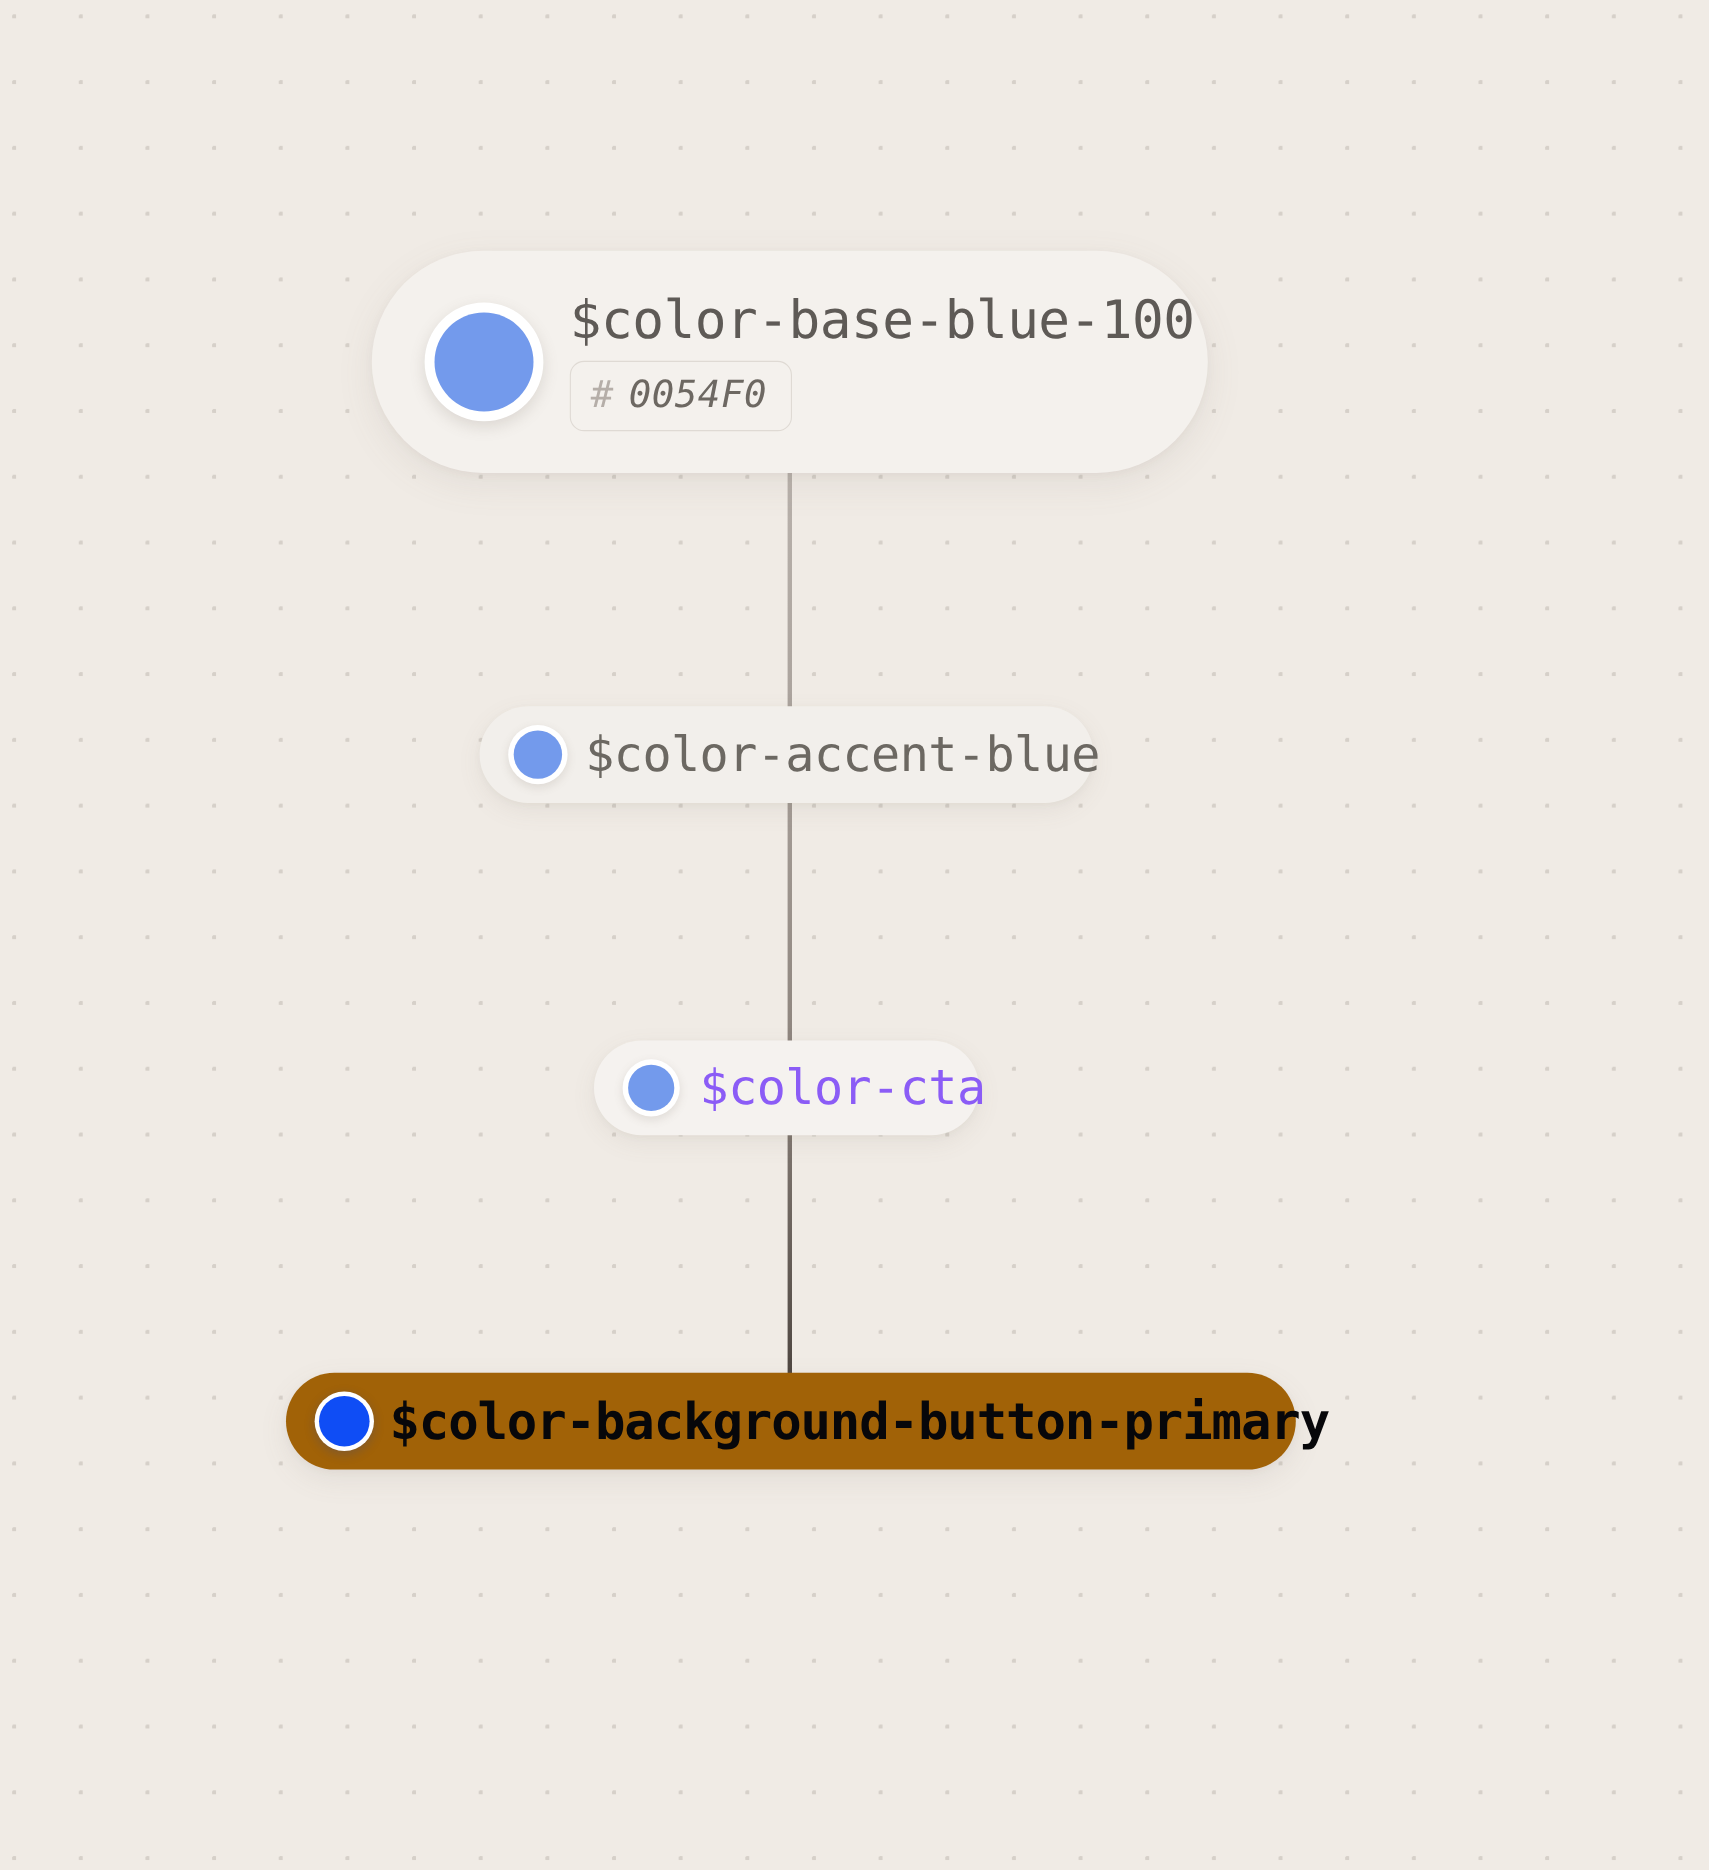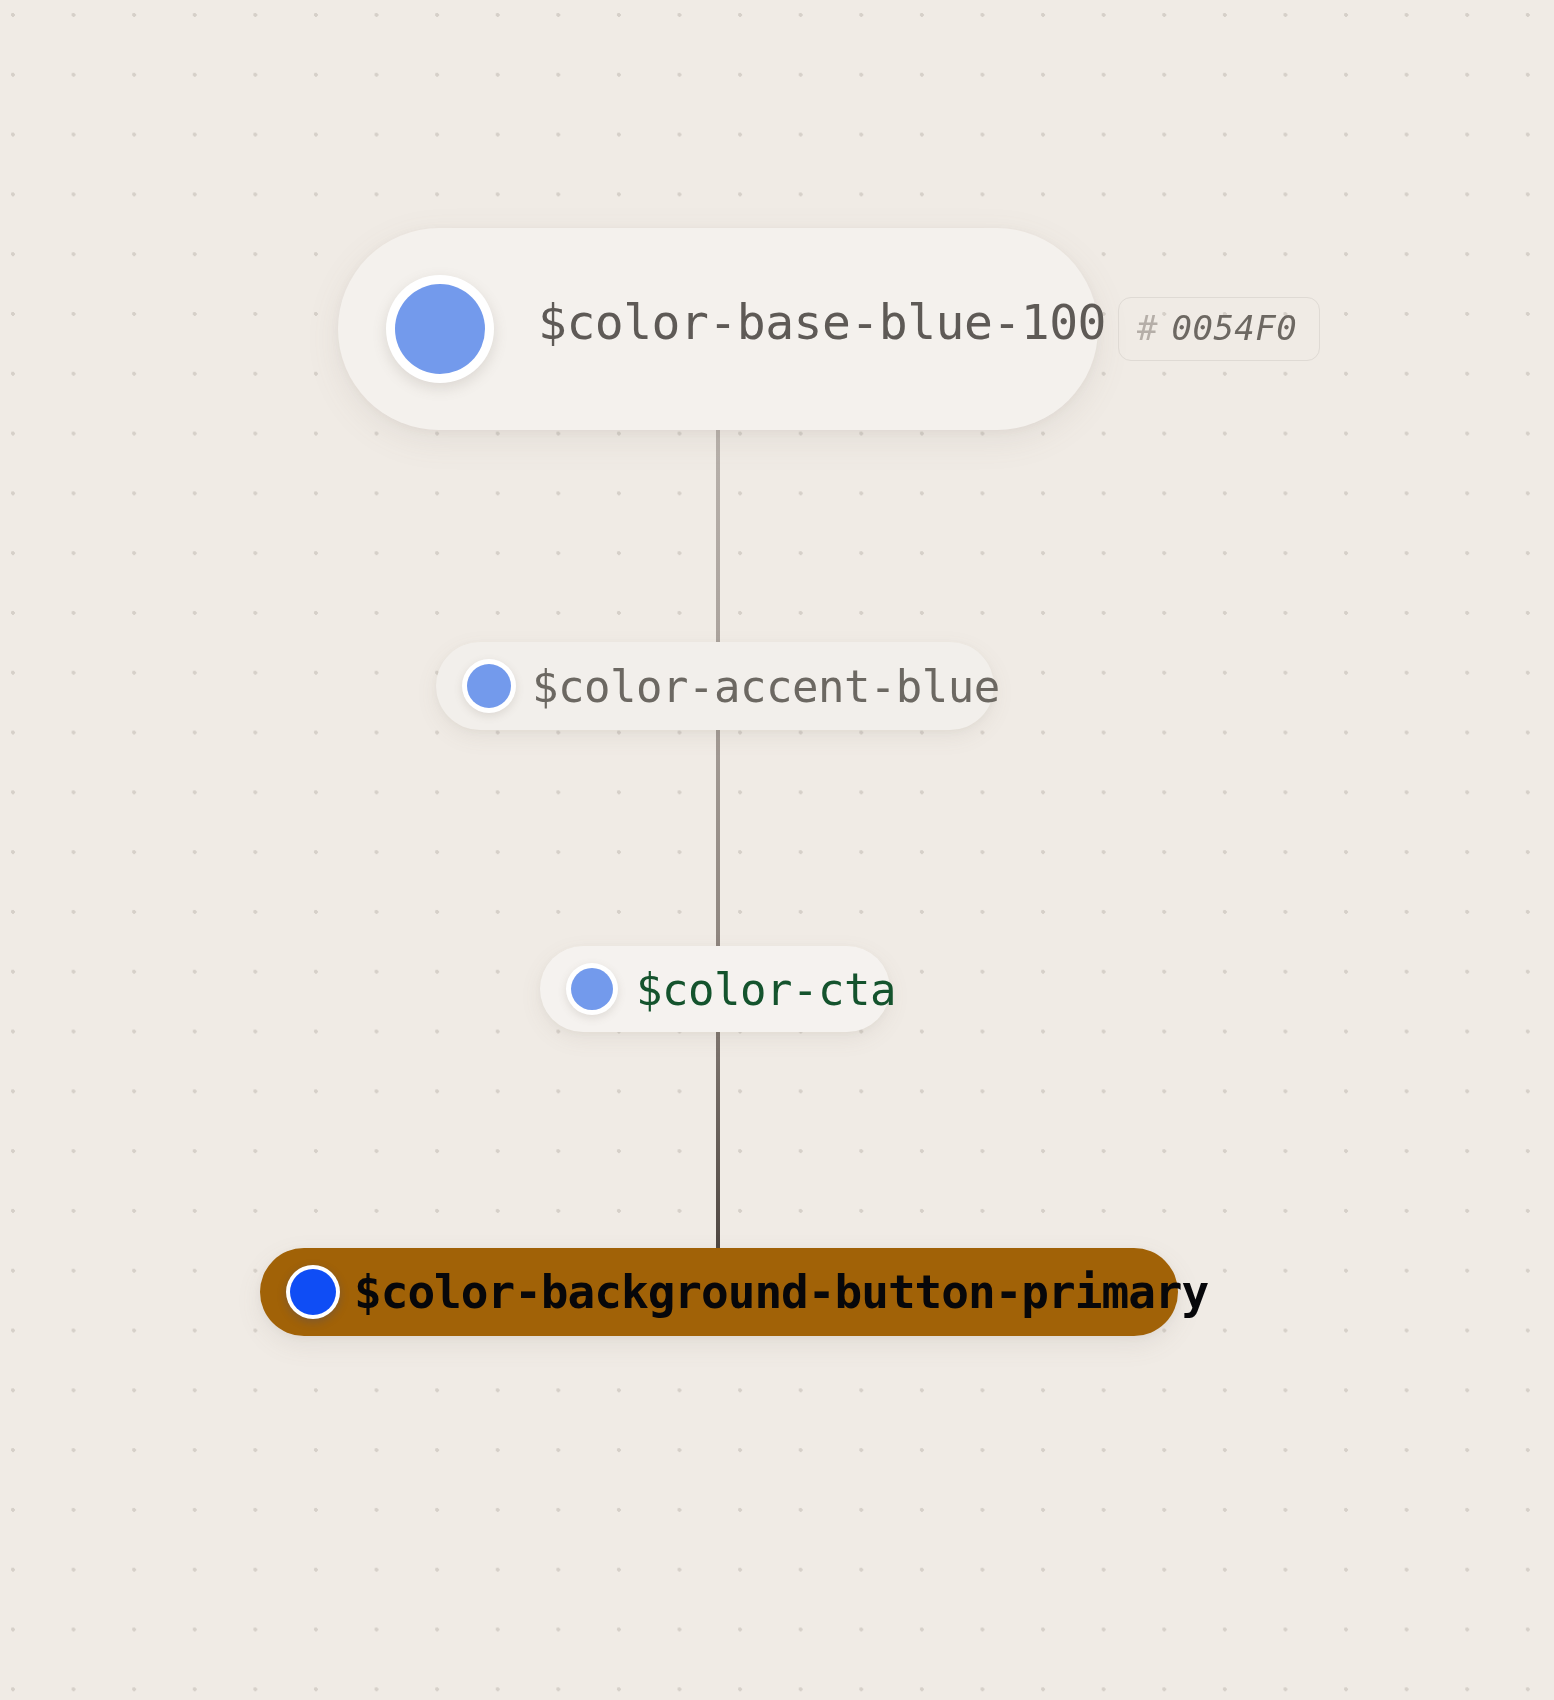--- a/index.html
+++ b/index.html
@@ -81,23 +81,25 @@
   }
   #node-base-blue-100 .swatch-wrap {
     width: 108px; height: 108px;
     box-shadow: 0 5px 14px rgba(110,100,90,0.18);
   }
   #node-base-blue-100 .swatch {
     width: 90px; height: 90px;
     background: #739AEC;
   }
   .n1-text {
-    margin-left: 44px;
-    display: flex;
+    margin-left: 24px;
+    display: flex;
+    flex-direction: column;
     gap: 12px;
+    align-items: center;
   }
   #node-base-blue-100 .node-label {
     font-size: 48px;
     color: #5E5A56;
     line-height: 1.05;
   }
   .hex-chip {
     align-self: flex-start;
     border: 1.5px solid #DFDAD4;
     border-radius: 13px;
@@ -153,21 +155,21 @@
     width: 52px; height: 52px;
     box-shadow: 0 3px 9px rgba(110,100,90,0.16);
   }
   #node-cta .swatch {
     width: 42px; height: 42px;
     background: #739AEC;
   }
   #node-cta .node-label {
     margin-left: 18px;
     font-size: 44px;
-    color: #14532d;
+    color: #8b5cf6;
   }
 
   
   #node-background-button-primary {
     left: 260px;
     top: 1248px;
     width: 918px;
     height: 88px;
     border-radius: 44px;
     background: #a16207;

